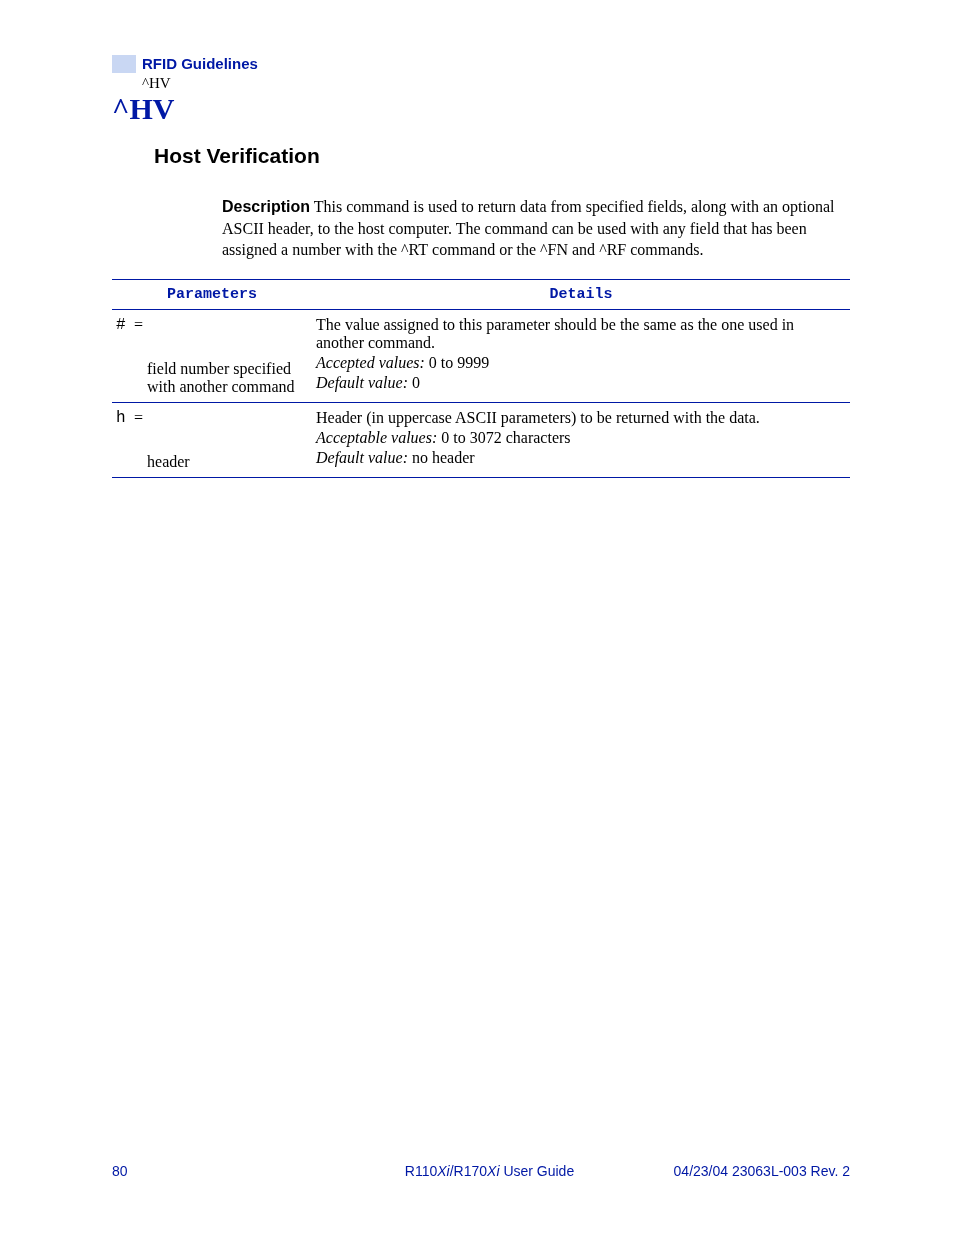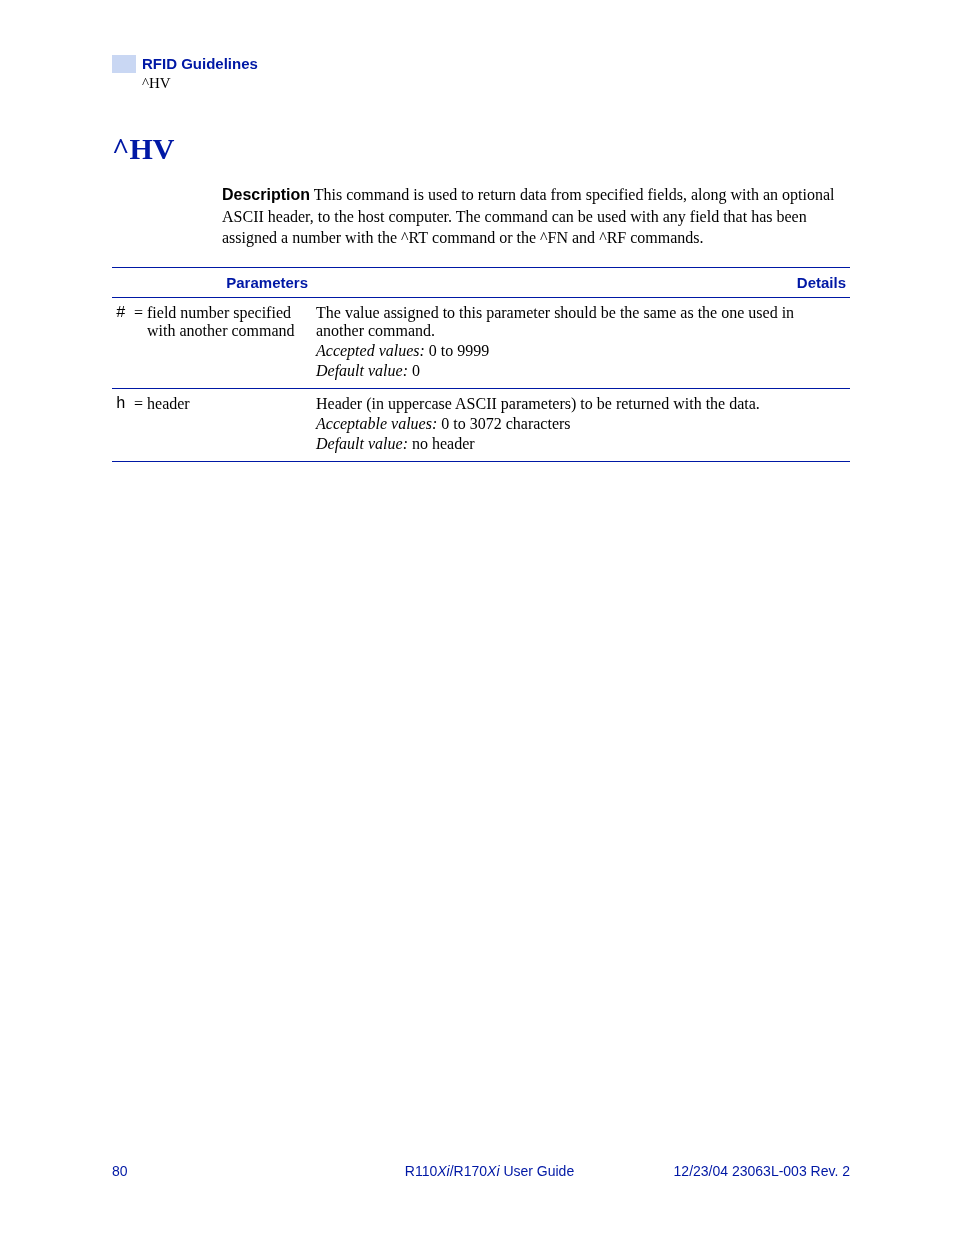--- a/index.html
+++ b/index.html
@@ -8,21 +8,20 @@
     height: 1235px;
     background: #fff;
     font-family: "Times New Roman", Times, serif;
     position: relative;
     color: #000;
   }
   .page {
     padding: 55px 104px 0 112px;
   }
   .header-line {
-    margin-bottom: 40px;
   }
   .header-mark {
     display: inline-block;
     width: 24px;
     height: 18px;
     background: #c9d7f3;
     vertical-align: top;
     margin-right: 6px;
   }
   .header-title {
@@ -70,22 +69,22 @@
   }
   .format-line { margin-bottom: 10px; }
   .table-intro { margin-bottom: 20px; }
   table.params {
     width: 100%;
     border-collapse: collapse;
     font-size: 16px;
     margin-top: 6px;
   }
   table.params th {
-    text-align: right;
-    font-family: Liberation Sans, sans-serif;
+    text-align: center;
+    font-family: Liberation Mono, monospace;
     font-weight: bold;
     color: #0018a5;
     font-size: 15px;
     padding: 6px 4px 6px 4px;
     border-top: 1.5px solid #0018a5;
     border-bottom: 1.5px solid #0018a5;
   }
   table.params td {
     vertical-align: top;
     padding: 6px 4px;
@@ -104,20 +103,21 @@
     vertical-align: top;
   }
   .param-eq {
     display: inline-block;
     vertical-align: top;
   }
   .param-desc {
     display: inline-block;
     vertical-align: top;
     width: 150px;
+    margin-top: 44px;
   }
   .detail-line { display: block; margin-bottom: 2px; }
   .ital { font-style: italic; }
   .footer {
     position: absolute;
     bottom: 56px;
     left: 112px;
     right: 104px;
     display: flex;
     justify-content: space-between;
@@ -132,20 +132,21 @@
 </head>
 <body>
 
 <div class="page">
   <div class="header-line">
     <span class="header-mark"></span><span class="header-title">RFID Guidelines</span>
     <div class="header-sub">^HV</div>
   </div>
 
   <div class="cmd-title">^HV</div>
+  <div class="section-title">Host Verification</div>
 
   <div class="body-block">
     <p>
       <span class="label-bold">Description</span>
       <span>This command is used to return data from specified fields, along with an optional ASCII header, to the host computer. The command can be used with any field that has been assigned a number with the </span><span class="mono">^RT</span><span> command or the </span><span class="mono">^FN</span><span> and </span><span class="mono">^RF</span><span> commands.</span>
     </p>
 
 
   </div>
 
@@ -183,14 +184,14 @@
       </tr>
     </tbody>
   </table>
 </div>
 
 <div class="footer">
   <span class="left">80</span>
   <span class="center">
     <span>R110</span><span class="ital-black">Xi</span><span>/R170</span><span class="ital-black">Xi</span><span> User Guide</span>
   </span>
-  <span class="right">12/23/04  23063L-003 Rev. 2</span>
+  <span class="right">04/23/04  23063L-003 Rev. 2</span>
 </div>
 
 </body></html>

